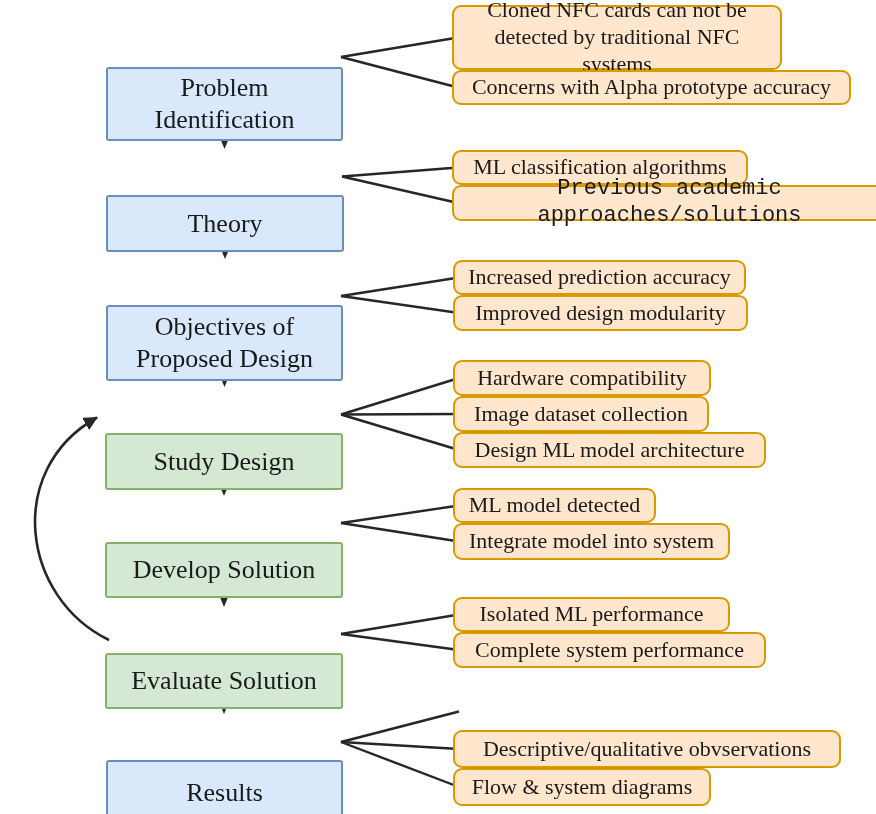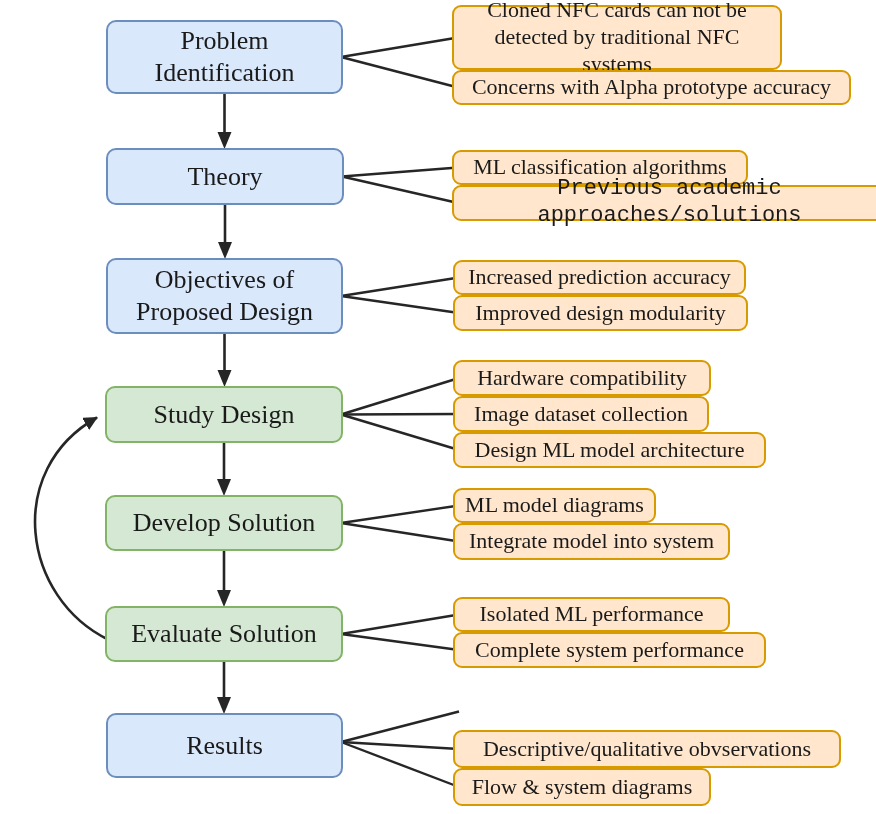--- a/index.html
+++ b/index.html
@@ -26,24 +26,25 @@
     box-sizing: border-box;
     display: flex;
     align-items: center;
     justify-content: center;
     text-align: center;
     color: #1a1a1a;
     z-index: 2;
     line-height: 1.22;
   }
   .stage {
-    border-radius: 10px;
+    border-radius: 3px;
     border: 2px solid #888;
     font-size: 26px;
     padding: 12px 8px;
+    margin-top: 47px;
   }
   .stage.blue {
     background: var(--blue-fill, #dae8fc);
     border-color: var(--blue-border, #6c8ebf);
   }
   .stage.green {
     background: var(--green-fill, #d5e8d4);
     border-color: var(--green-border, #82b366);
   }
   .branch {
@@ -101,21 +102,21 @@
     <div class="node branch" style="left: 452px; top: 150px; width: 296px; height: 35px;">ML classification algorithms</div>
     <div class="node branch" style="left: 452px; top: 185px; width: 435px; height: 36px; font-family: Liberation Mono, monospace;">Previous academic approaches/solutions</div>
     <div class="node branch" style="left: 453px; top: 260px; width: 293px; height: 35px;">Increased prediction accuracy</div>
     <div class="node stage blue" style="left: 106px; top: 258px; width: 237px; height: 76px;">Objectives of Proposed Design</div>
     <div class="node branch" style="left: 453px; top: 295px; width: 295px; height: 36px;">Improved design modularity</div>
     <div class="node stage green" style="left: 105px; top: 386px; width: 238px; height: 57px;">Study Design</div>
     <div class="node branch" style="left: 453px; top: 360px; width: 258px; height: 36px;">Hardware compatibility</div>
     <div class="node branch" style="left: 453px; top: 396px; width: 256px; height: 36px;">Image dataset collection</div>
     <div class="node branch" style="left: 453px; top: 432px; width: 313px; height: 36px;">Design ML model architecture</div>
     <div class="node stage green" style="left: 105px; top: 495px; width: 238px; height: 56px;">Develop Solution</div>
-    <div class="node branch" style="left: 453px; top: 488px; width: 203px; height: 35px;">ML model diagrams</div>
+    <div class="node branch" style="left: 453px; top: 488px; width: 203px; height: 35px;">ML model detected</div>
     <div class="node branch" style="left: 453px; top: 523px; width: 277px; height: 37px;">Integrate model into system</div>
     <div class="node stage green" style="left: 105px; top: 606px; width: 238px; height: 56px;">Evaluate Solution</div>
     <div class="node branch" style="left: 453px; top: 597px; width: 277px; height: 35px;">Isolated ML performance</div>
     <div class="node branch" style="left: 453px; top: 632px; width: 313px; height: 36px;">Complete system performance</div>
     <div class="node stage blue" style="left: 106px; top: 713px; width: 237px; height: 65px;">Results</div>
     <div class="node branch" style="left: 453px; top: 730px; width: 388px; height: 38px;">Descriptive/qualitative obvservations</div>
     <div class="node branch" style="left: 453px; top: 768px; width: 258px; height: 38px;">Flow &amp; system diagrams</div>
   </div>
 
 </body></html>

